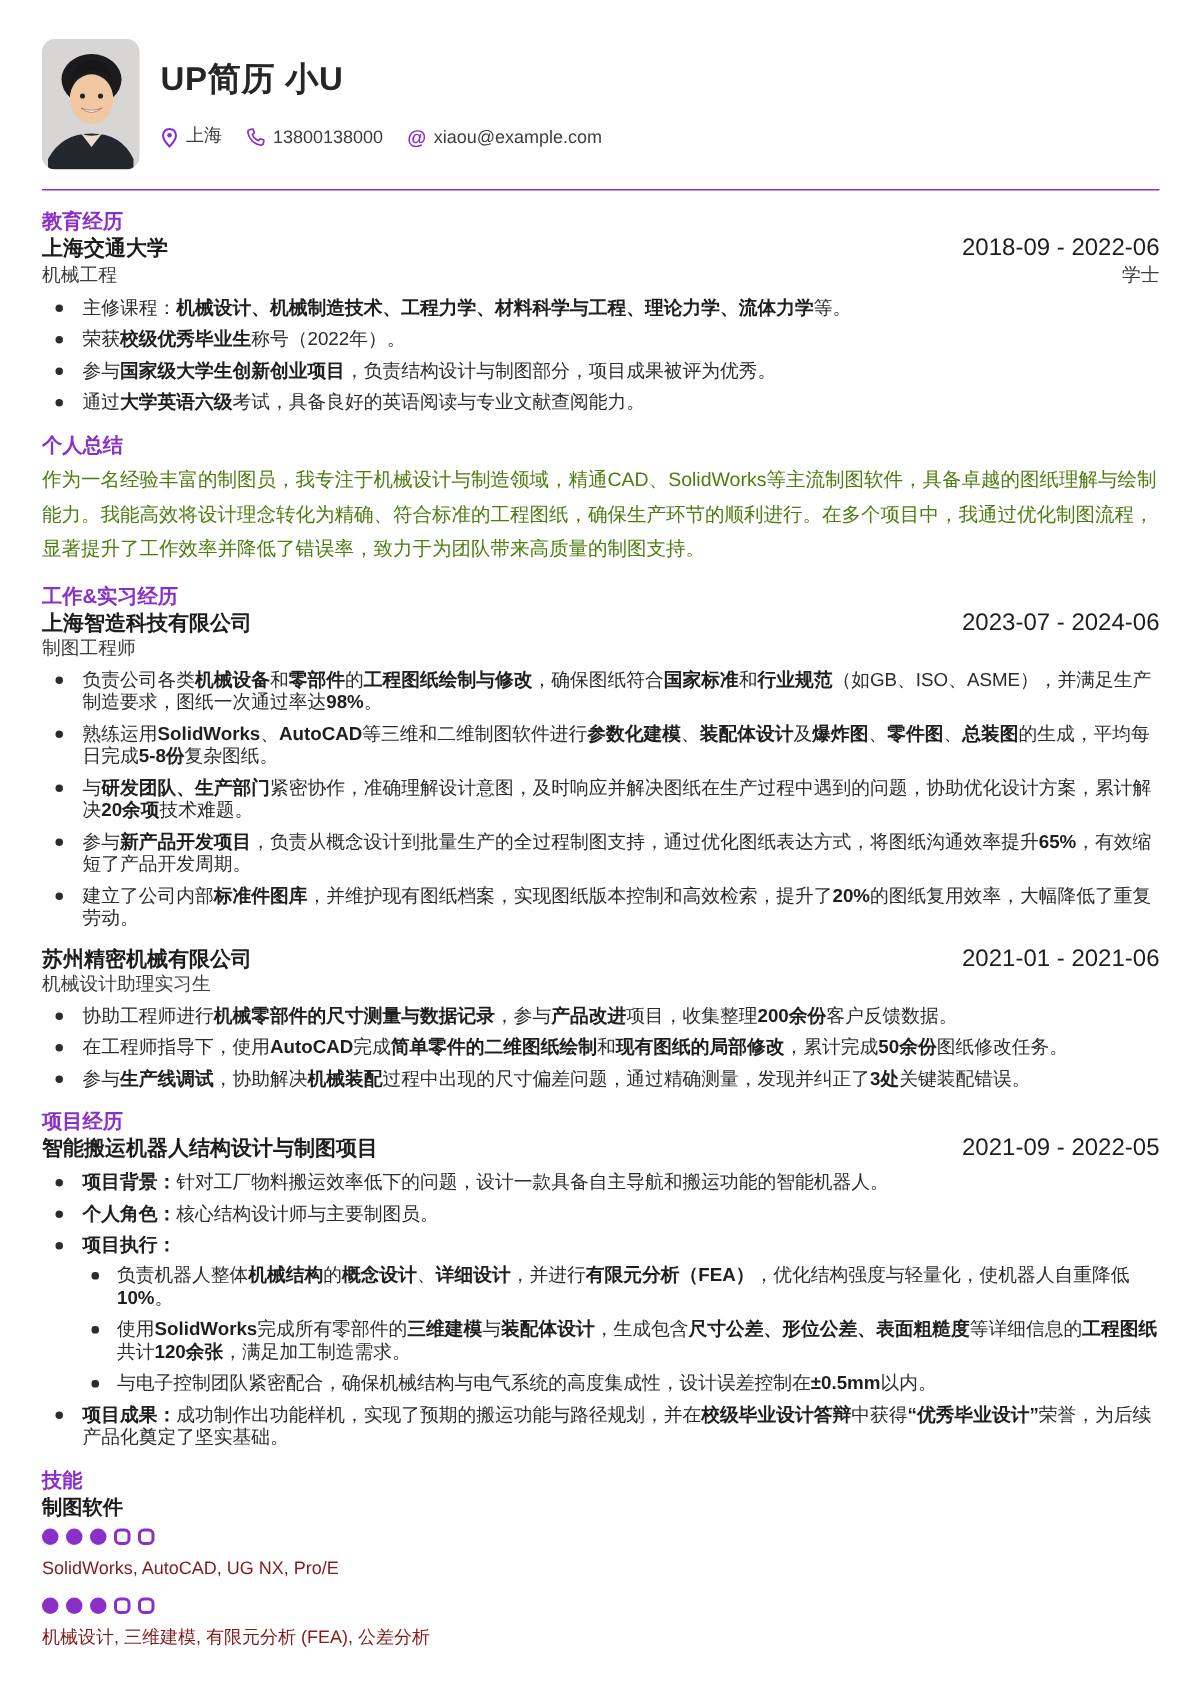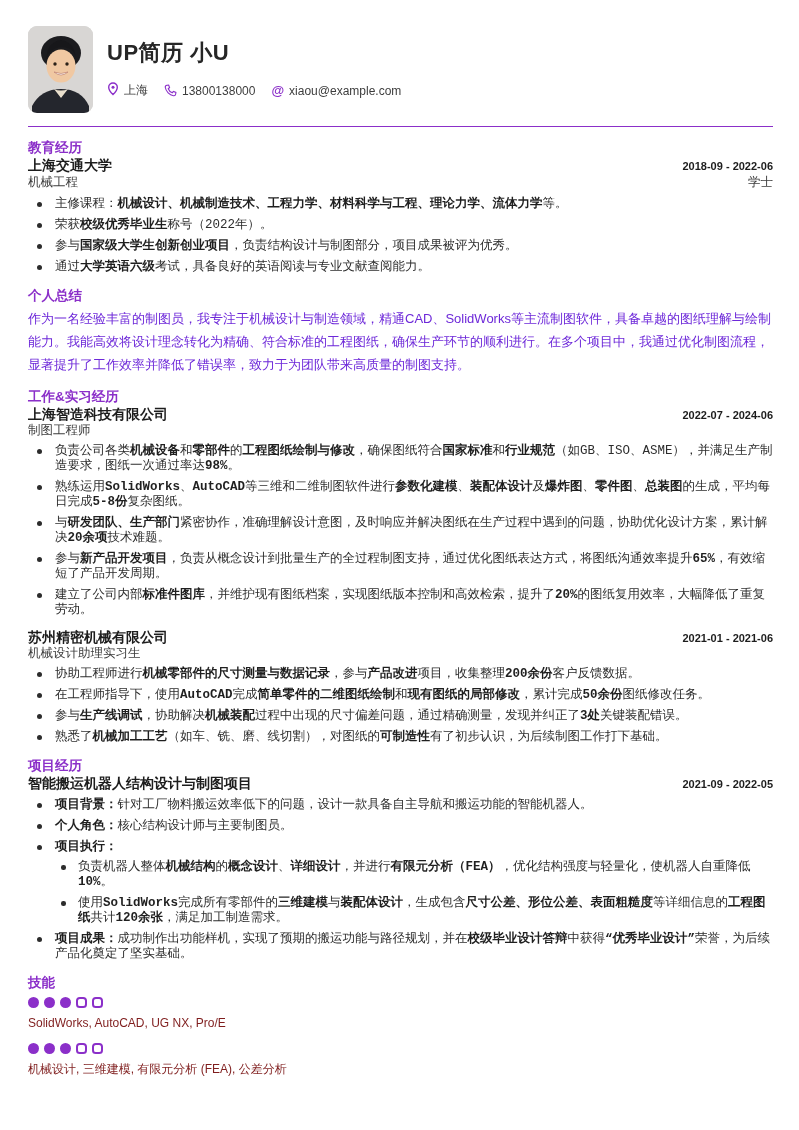--- a/index.html
+++ b/index.html
@@ -8,47 +8,47 @@
   .page{width:799px;height:1130px;overflow:hidden;box-sizing:border-box;
         padding:26px 26px 0 28px;background:#fff;color:#2c2c2c;position:relative;}
 
   
   .header{display:flex;gap:14px;}
   .avatar{width:65px;height:87px;border-radius:9px;overflow:hidden;flex:none;background:#d8d6d4;}
   .avatar svg{display:block;}
   .head-info{padding-top:12px;}
   .name{margin:0;font-size:22px;font-weight:bold;color:#262626;letter-spacing:.5px;}
   .contact{margin-top:14px;display:flex;align-items:center;font-size:12px;color:#3d3d3d;}
-  .ci{display:flex;align-items:flex-start;gap:5px;margin-right:16px;}
+  .ci{display:flex;align-items:flex-end;gap:5px;margin-right:16px;}
   .at-glyph{color:var(--accent);font-weight:bold;font-size:13px;line-height:1;}
   .divider{border:none;border-top:1.5px solid var(--accent);margin:13px 0 0;}
 
   
   .section-title{color:var(--accent);font-weight:bold;font-size:13.5px;line-height:17px;margin:12px 0 1px;}
   .erow{display:flex;justify-content:space-between;align-items:baseline;gap:32px;}
   .ename{font-size:14px;font-weight:bold;color:#1d1d1d;line-height:17px;}
-  .edate{font-size:11px;font-weight:bold;color:#1d1d1d;white-space:nowrap;}
+  .edate{font-size:16px;font-weight:normal;color:#1d1d1d;white-space:nowrap;}
   .erole{font-size:12.5px;color:#3c3c3c;line-height:15px;}
   .edeg{font-size:12.5px;color:#3c3c3c;}
   .entry{margin-top:0;}
   .entry + .entry{margin-top:11px;}
 
-  ul.blist{list-style:none;margin:6px 0 0;padding:0;font-family:Liberation Mono, monospace;}
+  ul.blist{list-style:none;margin:6px 0 0;padding:0;}
   ul.blist > li{position:relative;padding-left:27px;font-size:12.5px;line-height:15px;
                 margin:0 0 6px;color:#2c2c2c;}
   ul.blist > li::before{content:"";position:absolute;left:9px;top:5px;width:5px;height:5px;
                 border-radius:50%;background:#2c2c2c;}
   ul.sublist{list-style:none;margin:5px 0 0;padding:0;}
   ul.sublist > li{position:relative;padding-left:23px;margin:0 0 6px;font-size:12.5px;line-height:15px;}
   ul.sublist > li:last-child{margin-bottom:0;}
   ul.sublist > li::before{content:"";position:absolute;left:6px;top:5px;width:4.5px;height:4.5px;
                 border-radius:50%;background:#2c2c2c;}
   b{font-weight:bold;color:#1f1f1f;}
 
-  .summary-text{font-size:13px;line-height:23px;margin:3px 0 0;color:#6d28d9;}
+  .summary-text{font-size:13px;line-height:23px;margin:3px 0 0;color:#4d7c0f;}
 
   
   .skill{margin-top:13px;}
   .skill:first-child{margin-top:2px;}
   .sname{font-size:13.5px;font-weight:bold;color:#1d1d1d;line-height:16px;}
   .dots{display:flex;gap:5px;margin-top:6px;}
   .dot{width:11px;height:11px;box-sizing:border-box;}
   .dot.filled{background:var(--accent);border-radius:50%;}
   .dot.hollow{border:2.5px solid var(--accent);border-radius:35%;background:#fff;}
   .sitems{margin-top:8px;font-size:12px;color:#7f1d1d;line-height:14px;}
@@ -122,21 +122,21 @@
     <div class="section-title">个人总结</div>
     <p class="summary-text">作为一名经验丰富的制图员，我专注于机械设计与制造领域，精通CAD、SolidWorks等主流制图软件，具备卓越的图纸理解与绘制能力。我能高效将设计理念转化为精确、符合标准的工程图纸，确保生产环节的顺利进行。在多个项目中，我通过优化制图流程，显著提升了工作效率并降低了错误率，致力于为团队带来高质量的制图支持。</p>
   </section>
 
   <section>
     <div class="section-title">工作&amp;实习经历</div>
     <div id="work-entries">
         <div class="entry">
           <div class="erow">
             <span class="ename">上海智造科技有限公司</span>
-            <span class="edate">2022-07 - 2024-06</span>
+            <span class="edate">2023-07 - 2024-06</span>
           </div>
           <div class="erow">
             <span class="erole">制图工程师</span>
           </div>
           <ul class="blist">
             <li>负责公司各类<b>机械设备</b>和<b>零部件</b>的<b>工程图纸绘制与修改</b>，确保图纸符合<b>国家标准</b>和<b>行业规范</b>（如GB、ISO、ASME），并满足生产制造要求，图纸一次通过率达<b>98%</b>。</li>
             <li>熟练运用<b>SolidWorks</b>、<b>AutoCAD</b>等三维和二维制图软件进行<b>参数化建模</b>、<b>装配体设计</b>及<b>爆炸图</b>、<b>零件图</b>、<b>总装图</b>的生成，平均每日完成<b>5-8份</b>复杂图纸。</li>
             <li>与<b>研发团队、生产部门</b>紧密协作，准确理解设计意图，及时响应并解决图纸在生产过程中遇到的问题，协助优化设计方案，累计解决<b>20余项</b>技术难题。</li>
             <li>参与<b>新产品开发项目</b>，负责从概念设计到批量生产的全过程制图支持，通过优化图纸表达方式，将图纸沟通效率提升<b>65%</b>，有效缩短了产品开发周期。</li>
             <li>建立了公司内部<b>标准件图库</b>，并维护现有图纸档案，实现图纸版本控制和高效检索，提升了<b>20%</b>的图纸复用效率，大幅降低了重复劳动。</li>
@@ -147,51 +147,52 @@
             <span class="ename">苏州精密机械有限公司</span>
             <span class="edate">2021-01 - 2021-06</span>
           </div>
           <div class="erow">
             <span class="erole">机械设计助理实习生</span>
           </div>
           <ul class="blist">
             <li>协助工程师进行<b>机械零部件的尺寸测量与数据记录</b>，参与<b>产品改进</b>项目，收集整理<b>200余份</b>客户反馈数据。</li>
             <li>在工程师指导下，使用<b>AutoCAD</b>完成<b>简单零件的二维图纸绘制</b>和<b>现有图纸的局部修改</b>，累计完成<b>50余份</b>图纸修改任务。</li>
             <li>参与<b>生产线调试</b>，协助解决<b>机械装配</b>过程中出现的尺寸偏差问题，通过精确测量，发现并纠正了<b>3处</b>关键装配错误。</li>
-            <li>熟悉了<b>机械加工工艺</b>（如车、铣、磨、线切割），对图纸的<b>可制造性</b>有了初步认识，为后续制图工作打下基础。</li>
           </ul>
         </div>
       </div>
   </section>
 
   <section>
     <div class="section-title">项目经历</div>
     <div id="project-entries">
         <div class="entry">
           <div class="erow">
             <span class="ename">智能搬运机器人结构设计与制图项目</span>
             <span class="edate">2021-09 - 2022-05</span>
           </div>
           <ul class="blist">
             <li><b>项目背景：</b>针对工厂物料搬运效率低下的问题，设计一款具备自主导航和搬运功能的智能机器人。</li>
             <li><b>个人角色：</b>核心结构设计师与主要制图员。</li>
             <li><b>项目执行：</b><ul class="sublist">
                 <li>负责机器人整体<b>机械结构</b>的<b>概念设计</b>、<b>详细设计</b>，并进行<b>有限元分析（FEA）</b>，优化结构强度与轻量化，使机器人自重降低<b>10%</b>。</li>
                 <li>使用<b>SolidWorks</b>完成所有零部件的<b>三维建模</b>与<b>装配体设计</b>，生成包含<b>尺寸公差、形位公差、表面粗糙度</b>等详细信息的<b>工程图纸</b>共计<b>120余张</b>，满足加工制造需求。</li>
+                <li>与电子控制团队紧密配合，确保机械结构与电气系统的高度集成性，设计误差控制在<b>±0.5mm</b>以内。</li>
               </ul></li>
             <li><b>项目成果：</b>成功制作出功能样机，实现了预期的搬运功能与路径规划，并在<b>校级毕业设计答辩</b>中获得<b>“优秀毕业设计”</b>荣誉，为后续产品化奠定了坚实基础。</li>
           </ul>
         </div>
       </div>
   </section>
 
   <section>
     <div class="section-title">技能</div>
     <div id="skills-groups">
         <div class="skill">
+          <div class="sname">制图软件</div>
           <div class="dots">
             <span class="dot filled"></span>
             <span class="dot filled"></span>
             <span class="dot filled"></span>
             <span class="dot hollow"></span>
             <span class="dot hollow"></span>
           </div>
           <div class="sitems">SolidWorks, AutoCAD, UG NX, Pro/E</div>
         </div>
         <div class="skill">

